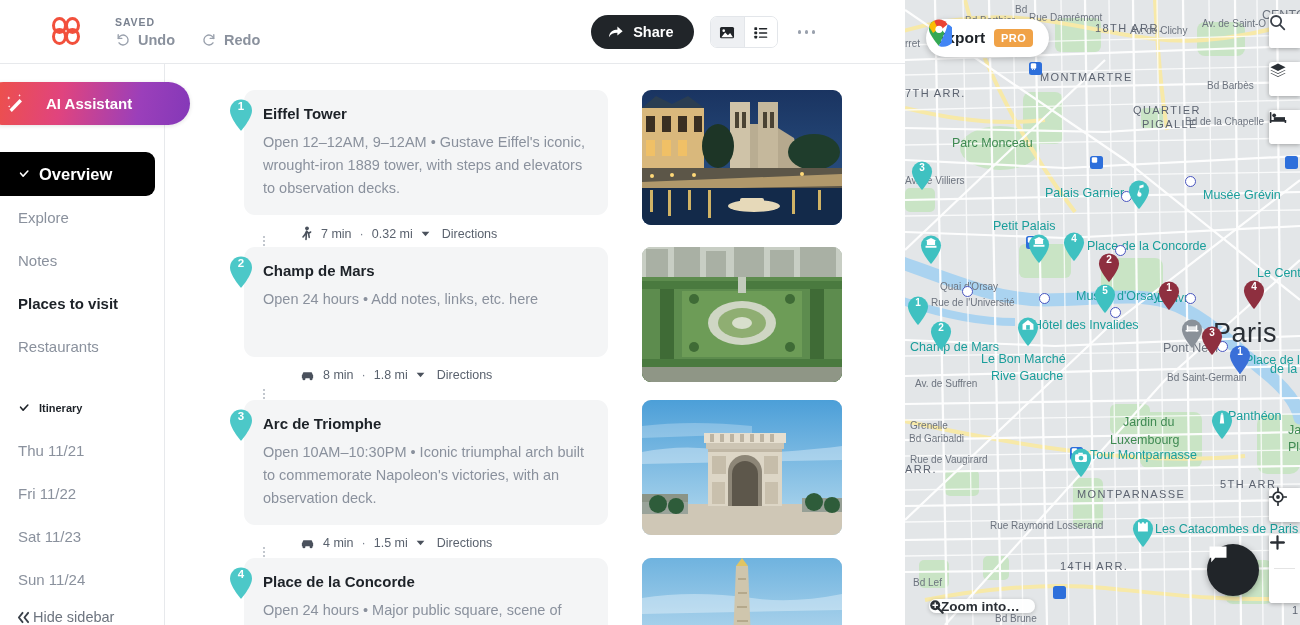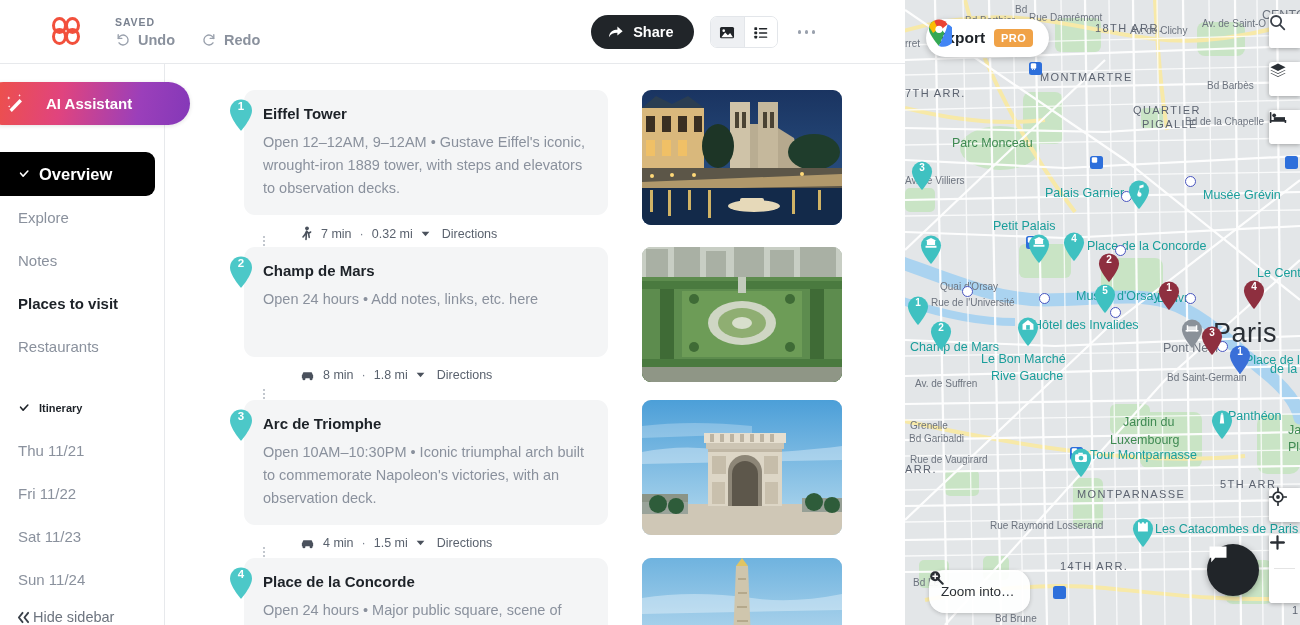--- a/index.html
+++ b/index.html
@@ -162,24 +162,24 @@
     padding: 0 16px 0 10px; gap: 9px; cursor: pointer;
     box-shadow: 0 2px 6px rgba(0,0,0,.22);
     z-index: 20;
   }
   .export-pill .lbl { font-size: 15.5px; font-weight: bold; color: #1d2228; }
   .pro-badge {
     background: #f0a247; color: #fff; font-size: 11px; font-weight: bold;
     padding: 3px 7px; border-radius: 4px; letter-spacing: .4px;
   }
   .zoom-into {
-    position: absolute; left: 24px; bottom: 12px; height: 43px;
+    position: absolute; left: 24px; bottom: 12px; height: 14px;
     background: rgba(255,255,255,.93); border-radius: 16px;
-    display: flex; align-items: center; gap: 7px; padding: 0 15px 0 12px;
-    font-size: 13.5px; font-weight: normal; color: #2a2f35; cursor: pointer;
+    display: flex; gap: 7px; padding: 0 15px 0 12px;
+    font-size: 13.5px; font-weight: bold; color: #2a2f35; cursor: pointer;
     box-shadow: 0 1px 4px rgba(0,0,0,.2); z-index: 20;
   }
   .mapctl {
     position: absolute; right: 0; background: #fff;
     width: 31px; border-radius: 3px 0 0 3px;
     box-shadow: 0 1px 4px rgba(0,0,0,.3); z-index: 18;
     display: flex; flex-direction: column; align-items: center;
   }
   .mapctl .b {
     width: 31px; height: 34px; display: flex; align-items: center; justify-content: center;

